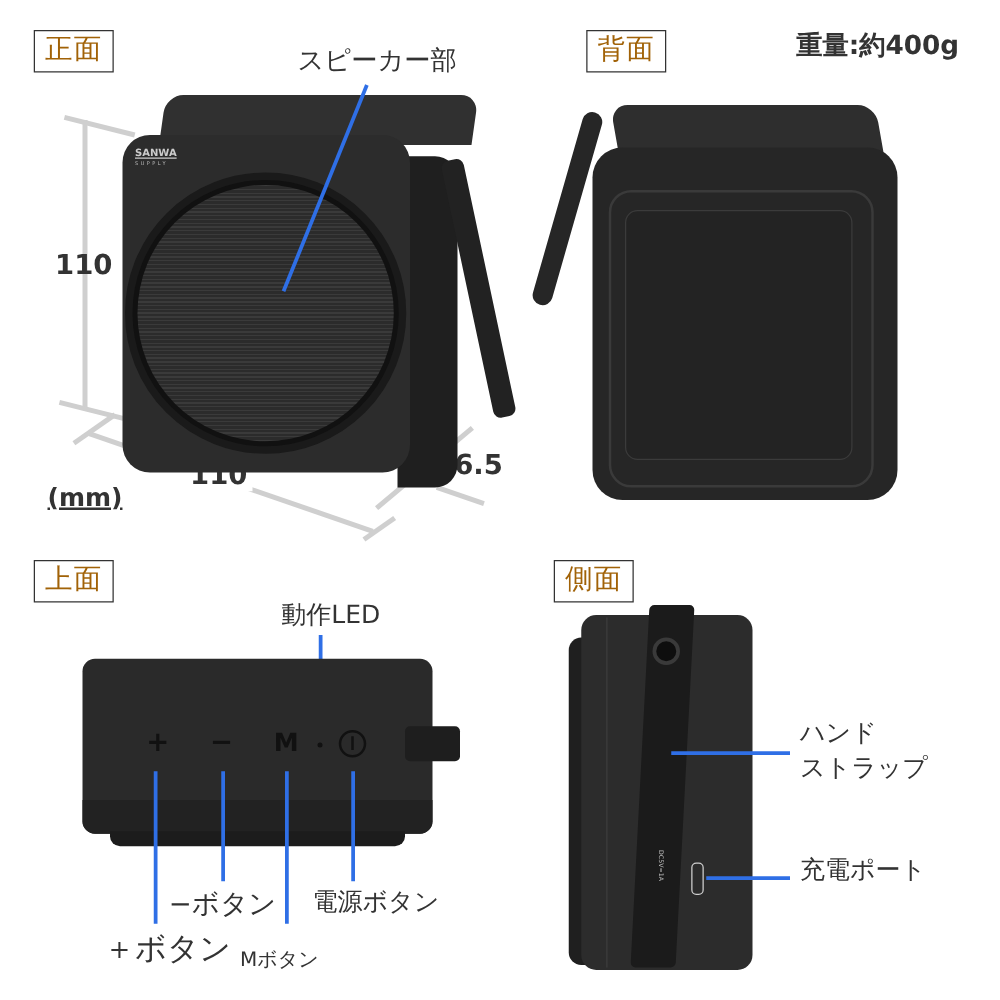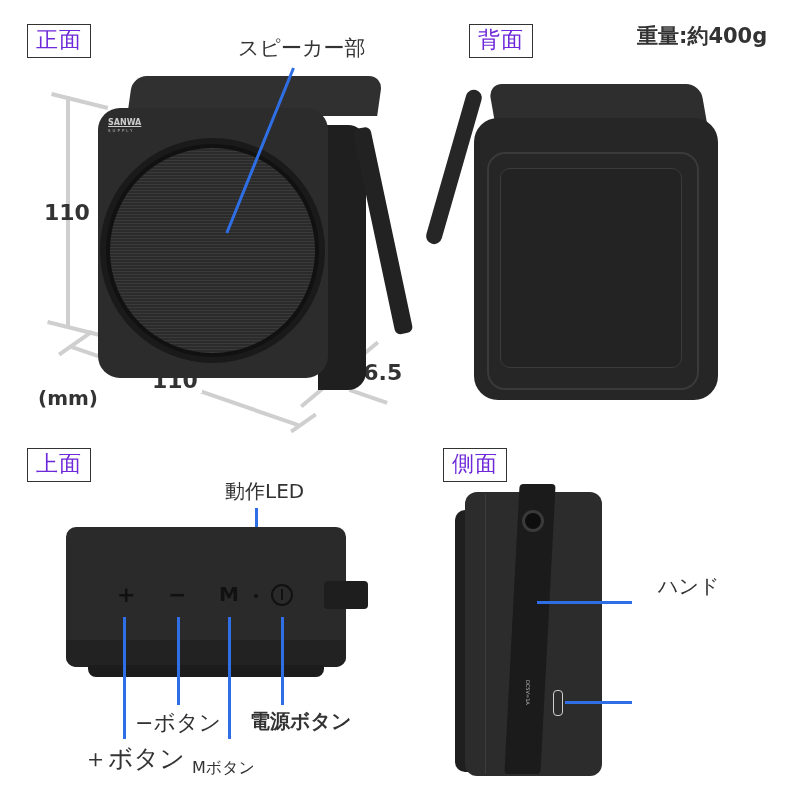--- a/index.html
+++ b/index.html
@@ -2,21 +2,21 @@
 <html><head>
 <meta charset="utf-8">
 <style>
   * { box-sizing: border-box; margin: 0; padding: 0; }
   html, body { width: 800px; height: 800px; background: #ffffff; overflow: hidden; }
   body { position: relative; font-family: "DejaVu Sans", "Liberation Sans", sans-serif; color: #333333; }
 
   .section-label {
     position: absolute; border: 1.5px solid #333; background: #fff;
     font-size: 22px; line-height: 30px; padding: 0 8px; height: 34px;
-    color: #6d28d9; letter-spacing: 1px;
+    color: #a16207; letter-spacing: 1px;
   }
   .txt { position: absolute; color: #333; white-space: nowrap; }
   .bold { font-weight: bold; }
 
   .blue { position: absolute; background: #2f6fe6; }
   .gray-line { position: absolute; background: #cfcfcf; transform-origin: 0 0; }
 
   
   .dev { position: absolute; background: #2a2a2a; }
 </style>
@@ -37,21 +37,21 @@
     <div class="gray-line" style="left:290px;top:430px;width:30px;height:4px;transform:rotate(-35deg);"></div>
   </div>
   <div>
     <div class="gray-line" style="left:300px;top:405px;width:100px;height:4px;transform:rotate(-40deg);"></div>
     <div class="gray-line" style="left:350px;top:388px;width:40px;height:4px;transform:rotate(19deg);"></div>
   </div>
 
   <div class="txt bold" style="left:44px;top:200px;font-size:22px;">110</div>
   <div class="txt bold" style="left:148px;top:368px;font-size:22px;background:#fff;padding:0 4px;">110</div>
   <div class="txt bold" style="left:348px;top:360px;font-size:22px;">56.5</div>
-  <div class="txt bold" style="left:38px;top:386px;font-size:20px;">(mm)</div>
+  <div class="txt bold" style="left:38px;top:386px;font-size:20px;text-decoration:underline;">(mm)</div>
 
   <div>
 
     <div class="dev" style="left:130px;top:76px;width:250px;height:40px;background:#303030;border-radius:14px 14px 0 0;transform:skewX(-8deg);"></div>
 
     <div class="dev" style="left:318px;top:125px;width:48px;height:265px;background:#1f1f1f;border-radius:0 18px 18px 0;"></div>
 
     <div class="dev" style="left:98px;top:108px;width:230px;height:270px;background:#2c2c2c;border-radius:22px;"></div>
     <div class="txt" style="left:108px;top:118px;font-size:8px;color:#ccc;font-weight:bold;text-decoration:underline;">SANWA</div>
     <div class="txt" style="left:108px;top:128px;font-size:4px;color:#bbb;letter-spacing:2px;">SUPPLY</div>
@@ -99,39 +99,41 @@
       <div style="position:absolute;left:8px;top:3px;width:2px;height:11px;background:#111;"></div>
     </div>
   </div>
 
   <div class="blue" style="left:123px;top:617px;width:3px;height:122px;"></div>
   <div class="blue" style="left:177px;top:617px;width:3px;height:88px;"></div>
   <div class="blue" style="left:228px;top:617px;width:3px;height:122px;"></div>
   <div class="blue" style="left:281px;top:617px;width:3px;height:88px;"></div>
 
   <div class="txt" style="left:135px;top:708px;font-size:22px;">−ボタン</div>
-  <div class="txt" style="left:250px;top:708px;font-size:20px;font-weight:bold;">電源ボタン</div>
+  <div class="txt" style="left:250px;top:708px;font-size:20px;">電源ボタン</div>
   <div class="txt" style="left:83px;top:742px;font-size:25px;">＋ボタン</div>
   <div class="txt" style="left:192px;top:758px;font-size:16px;">Mボタン</div>
 </div>
 
 <div>
   <div class="section-label" style="left:443px;top:448px;">側面</div>
 
   <div>
     <div class="dev" style="left:455px;top:510px;width:20px;height:262px;background:#1f1f1f;border-radius:10px 0 0 10px;"></div>
     <div class="dev" style="left:465px;top:492px;width:137px;height:284px;background:#2c2c2c;border-radius:12px;"></div>
     <div style="position:absolute;left:485px;top:494px;width:1px;height:280px;background:#3d3d3d;"></div>
     <div style="position:absolute;left:512px;top:484px;width:36px;height:290px;background:#1b1b1b;border-radius:4px;transform:skewX(-3deg);"></div>
     <div style="position:absolute;left:522px;top:510px;width:22px;height:22px;border-radius:50%;background:#0e0e0e;border:3px solid #3a3a3a;"></div>
     <div style="position:absolute;left:553px;top:690px;width:10px;height:26px;border:1.5px solid #cfcfcf;border-radius:4px;"></div>
     <div class="txt" style="left:531px;top:680px;font-size:5px;color:#bbb;transform:rotate(90deg);transform-origin:left top;">DC5V=1A</div>
   </div>
 
   <div class="blue" style="left:537px;top:601px;width:95px;height:3px;"></div>
   <div class="blue" style="left:565px;top:701px;width:67px;height:3px;"></div>
 
-  <div class="txt" style="left:658px;top:572px;font-size:20px;line-height:28px;">
+  <div class="txt" style="left:640px;top:572px;font-size:20px;line-height:28px;">
     <div>ハンド</div>
+    <div>ストラップ</div>
   </div>
   <div class="txt" style="left:640px;top:680px;font-size:20px;line-height:30px;">
+    <div>充電ポート</div>
   </div>
 </div>
 
 </body></html>

